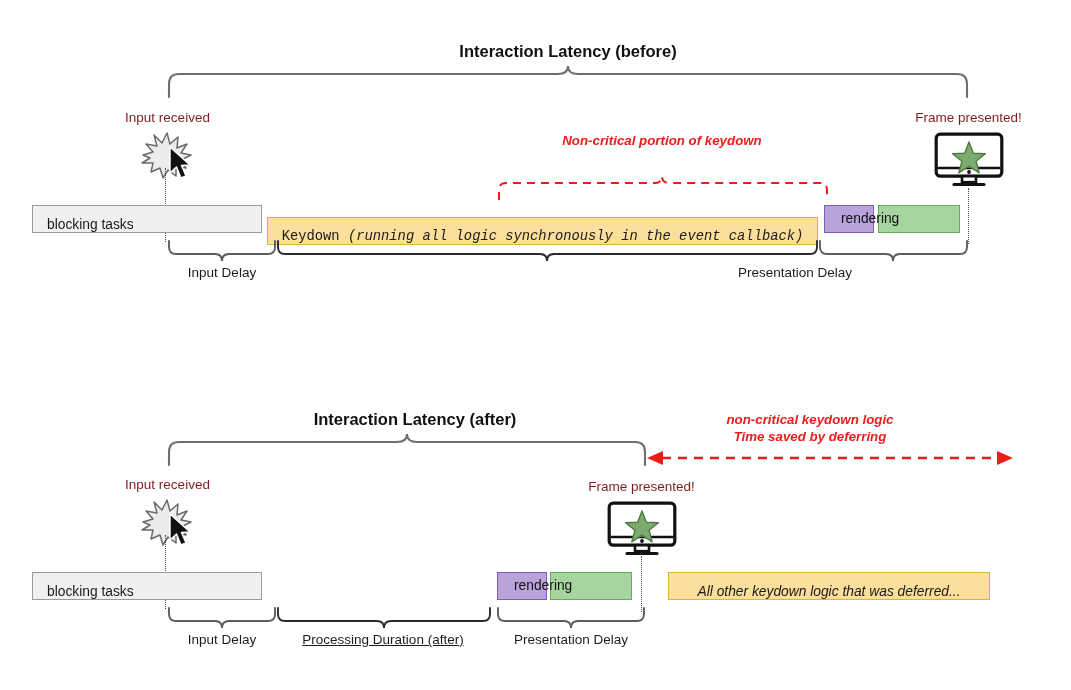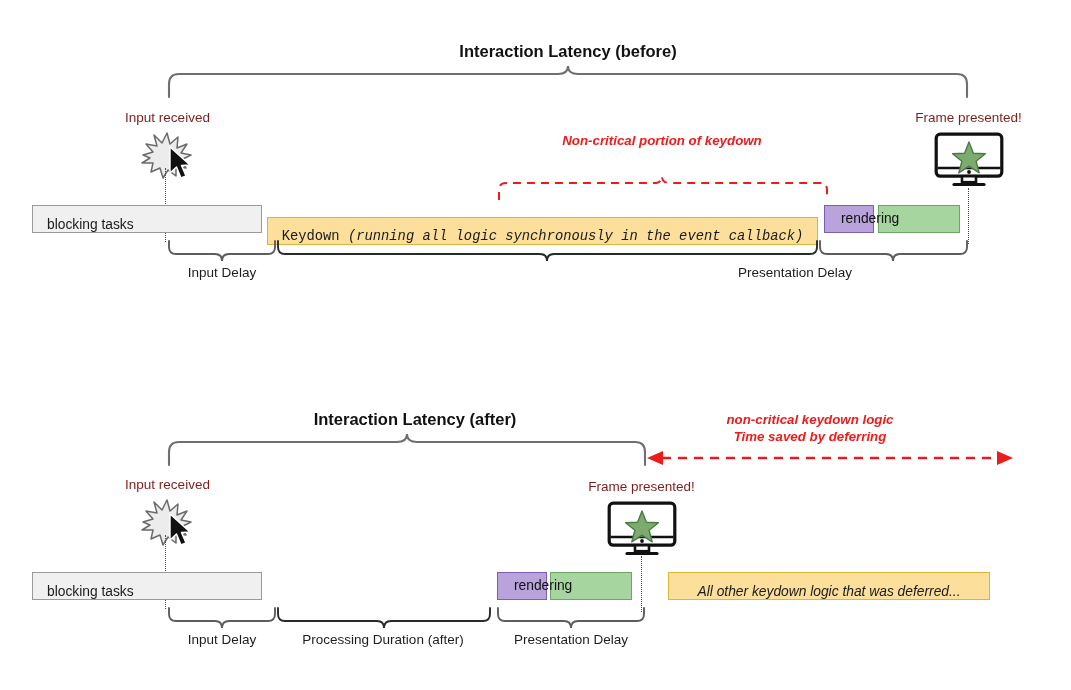--- a/index.html
+++ b/index.html
@@ -217,20 +217,20 @@
   </div>
 
   <svg class="abs brace" style="left:168px;top:607px;" width="108" height="22" viewBox="0 0 108 22">
     <path d="M1,1 L1,7 Q1,14 8,14 L47,14 Q54,14 54,21 Q54,14 61,14 L100,14 Q107,14 107,7 L107,1" fill="none" stroke="#5d5d5d" stroke-width="1.9" stroke-linecap="round"></path>
   </svg>
   <div class="abs phase-label" style="left:142px;top:632px;width:160px;">Input Delay</div>
 
   <svg class="abs brace" style="left:277px;top:607px;" width="214" height="22" viewBox="0 0 214 22">
     <path d="M1,1 L1,7 Q1,14 8,14 L100,14 Q107,14 107,21 Q107,14 114,14 L206,14 Q213,14 213,7 L213,1" fill="none" stroke="#2a2a2a" stroke-width="1.9" stroke-linecap="round"></path>
   </svg>
-  <div class="abs phase-label" style="left:271px;top:632px;width:224px;">Processing Duration (after)</div>
+  <div class="abs phase-label" style="left:271px;top:632px;width:224px;text-decoration:underline;">Processing Duration (after)</div>
 
   <svg class="abs brace" style="left:497px;top:607px;" width="148" height="22" viewBox="0 0 148 22">
     <path d="M1,1 L1,7 Q1,14 8,14 L67,14 Q74,14 74,21 Q74,14 81,14 L140,14 Q147,14 147,7 L147,1" fill="none" stroke="#5d5d5d" stroke-width="1.9" stroke-linecap="round"></path>
   </svg>
   <div class="abs phase-label" style="left:491px;top:632px;width:160px;">Presentation Delay</div>
 
 </div>
 
 </body></html>

